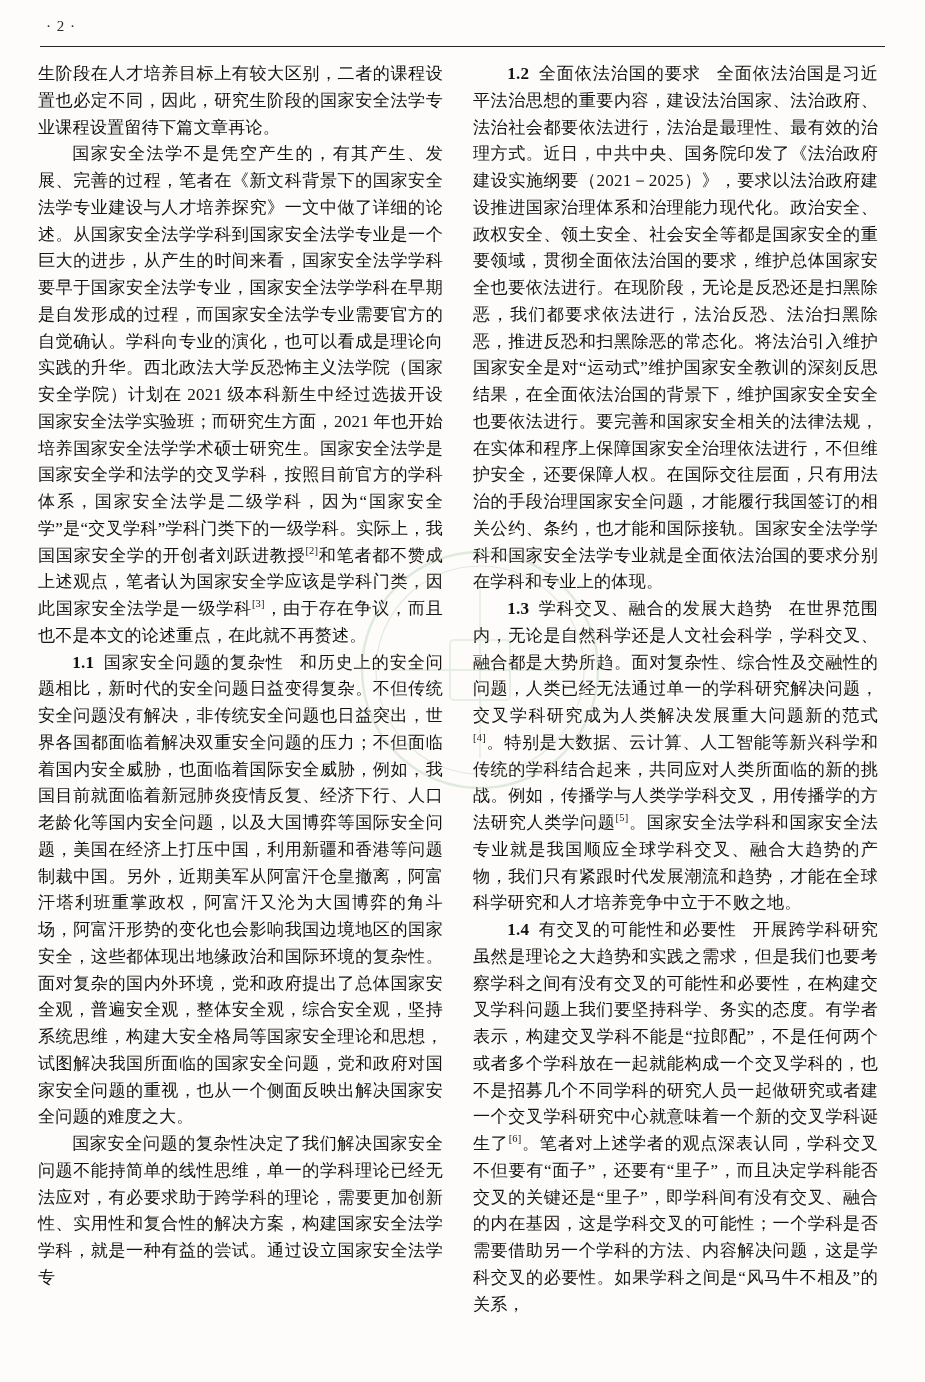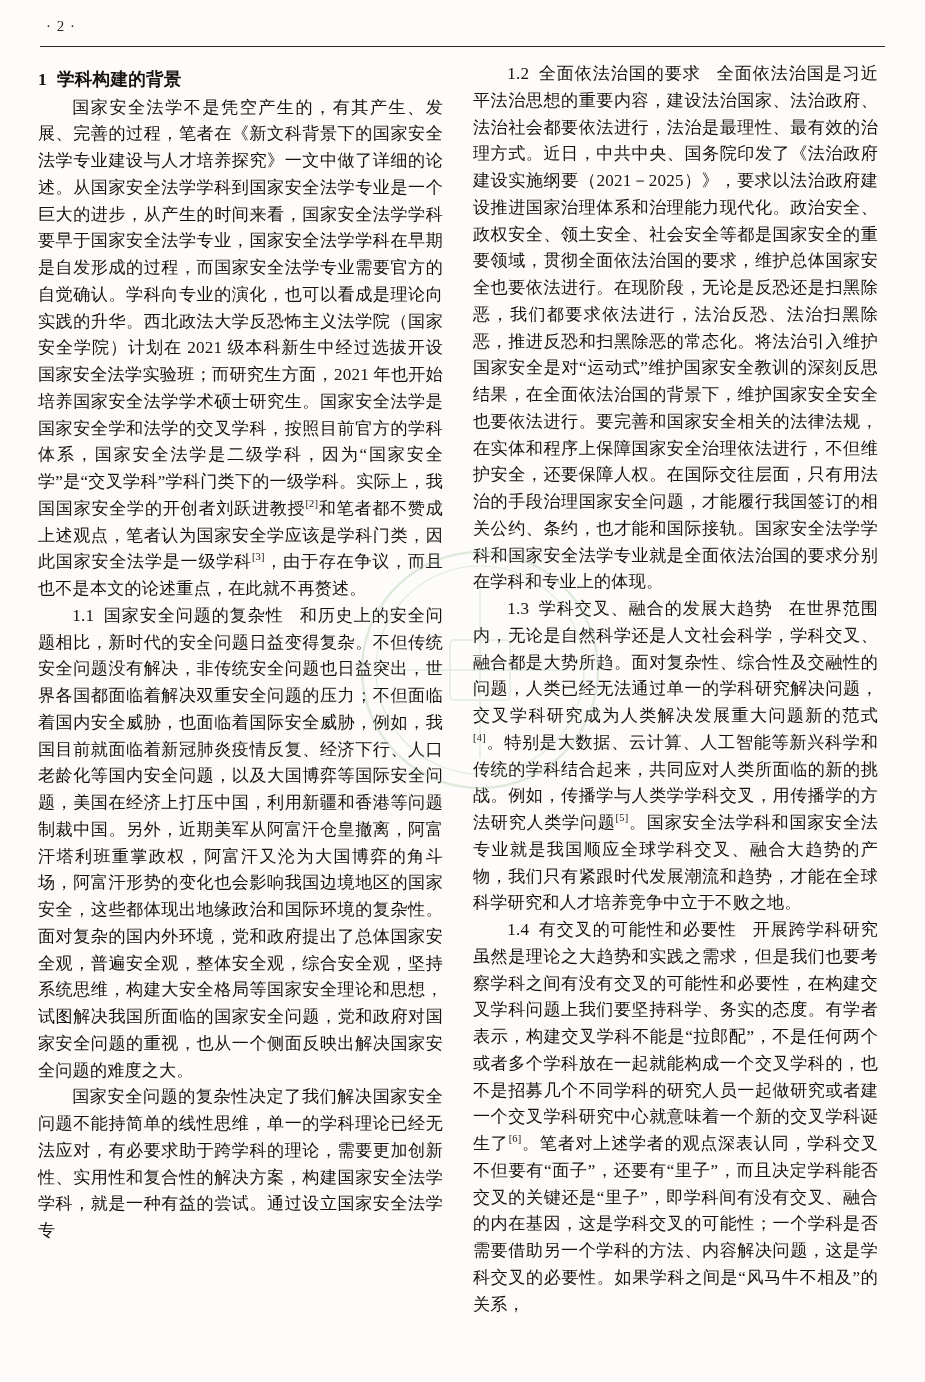--- a/index.html
+++ b/index.html
@@ -62,21 +62,21 @@
   }
   .sec-head .num {
     display: inline-block;
     margin-right: 10px;
     font-weight: bold;
   }
   .sub-head-inline {
     text-indent: 2em;
   }
   .sub-head-inline .num {
-    font-weight: normal;
+    font-weight: bold;
     margin-right: 9px;
   }
   .sub-head-inline .title {
     font-weight: normal;
     margin-right: 16px;
   }
   sup {
     font-size: 10.5px;
     vertical-align: super;
     line-height: 0;
@@ -99,24 +99,22 @@
 
   <div class="page-header">
     <span>· 2 ·</span>
   </div>
   <div class="header-rule"></div>
 
   <div class="columns">
 
     <div class="col">
 
+      <p>生阶段在人才培养目标上有较大区别，二者的课程设置也必定不同，因此，研究生阶段的国家安全法学专业课程设置留待下篇文章再论。</p>
 
-      <p class="sec-head">
-        <span class="num">1</span><span>学科构建的背景</span>
-      </p>
 
       <p class="indent"><span>国家安全法学不是凭空产生的，有其产生、发展、完善的过程，笔者在《新文科背景下的国家安全法学专业建设与人才培养探究》一文中做了详细的论述。从国家安全法学学科到国家安全法学专业是一个巨大的进步，从产生的时间来看，国家安全法学学科要早于国家安全法学专业，国家安全法学学科在早期是自发形成的过程，而国家安全法学专业需要官方的自觉确认。学科向专业的演化，也可以看成是理论向实践的升华。西北政法大学反恐怖主义法学院（国家安全学院）计划在 2021 级本科新生中经过选拔开设国家安全法学实验班；而研究生方面，2021 年也开始培养国家安全法学学术硕士研究生。国家安全法学是国家安全学和法学的交叉学科，按照目前官方的学科体系，国家安全法学是二级学科，因为“国家安全学”是“交叉学科”学科门类下的一级学科。实际上，我国国家安全学的开创者刘跃进教授</span><sup>[2]</sup><span>和笔者都不赞成上述观点，笔者认为国家安全学应该是学科门类，因此国家安全法学是一级学科</span><sup>[3]</sup><span>，由于存在争议，而且也不是本文的论述重点，在此就不再赘述。</span></p>
 
       <p class="sub-head-inline"><span class="num">1.1</span><span class="title">国家安全问题的复杂性</span><span>和历史上的安全问题相比，新时代的安全问题日益变得复杂。不但传统安全问题没有解决，非传统安全问题也日益突出，世界各国都面临着解决双重安全问题的压力；不但面临着国内安全威胁，也面临着国际安全威胁，例如，我国目前就面临着新冠肺炎疫情反复、经济下行、人口老龄化等国内安全问题，以及大国博弈等国际安全问题，美国在经济上打压中国，利用新疆和香港等问题制裁中国。另外，近期美军从阿富汗仓皇撤离，阿富汗塔利班重掌政权，阿富汗又沦为大国博弈的角斗场，阿富汗形势的变化也会影响我国边境地区的国家安全，这些都体现出地缘政治和国际环境的复杂性。面对复杂的国内外环境，党和政府提出了总体国家安全观，普遍安全观，整体安全观，综合安全观，坚持系统思维，构建大安全格局等国家安全理论和思想，试图解决我国所面临的国家安全问题，党和政府对国家安全问题的重视，也从一个侧面反映出解决国家安全问题的难度之大。</span></p>
 
       <p class="indent">国家安全问题的复杂性决定了我们解决国家安全问题不能持简单的线性思维，单一的学科理论已经无法应对，有必要求助于跨学科的理论，需要更加创新性、实用性和复合性的解决方案，构建国家安全法学学科，就是一种有益的尝试。通过设立国家安全法学专</p>
 
     </div>
 
     <div class="col">

